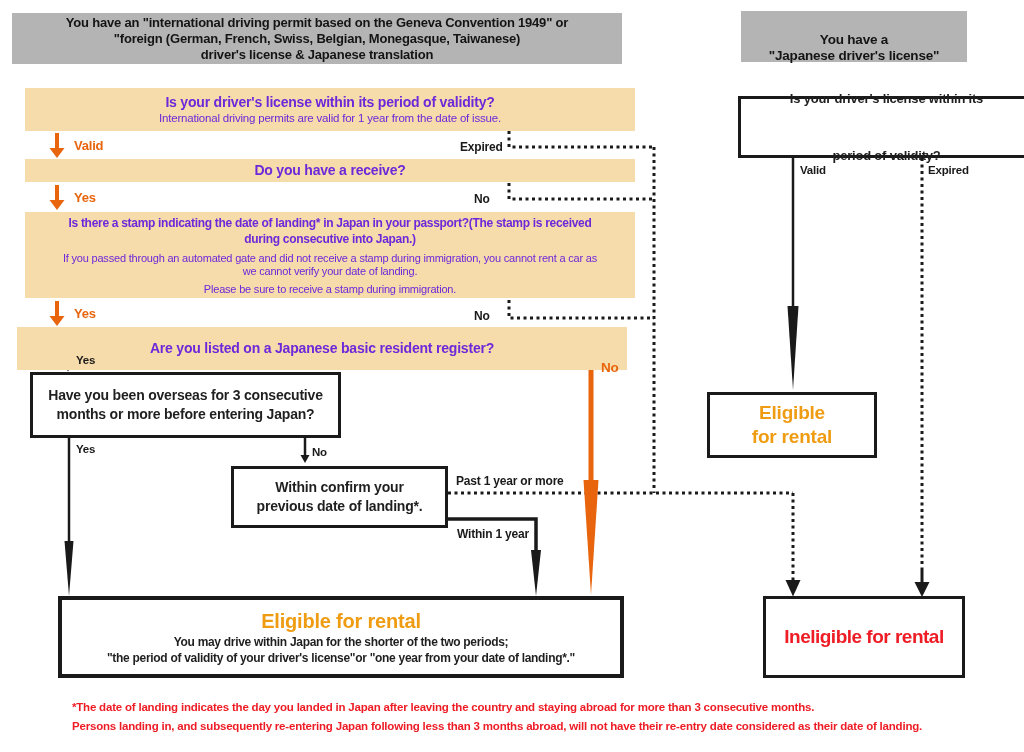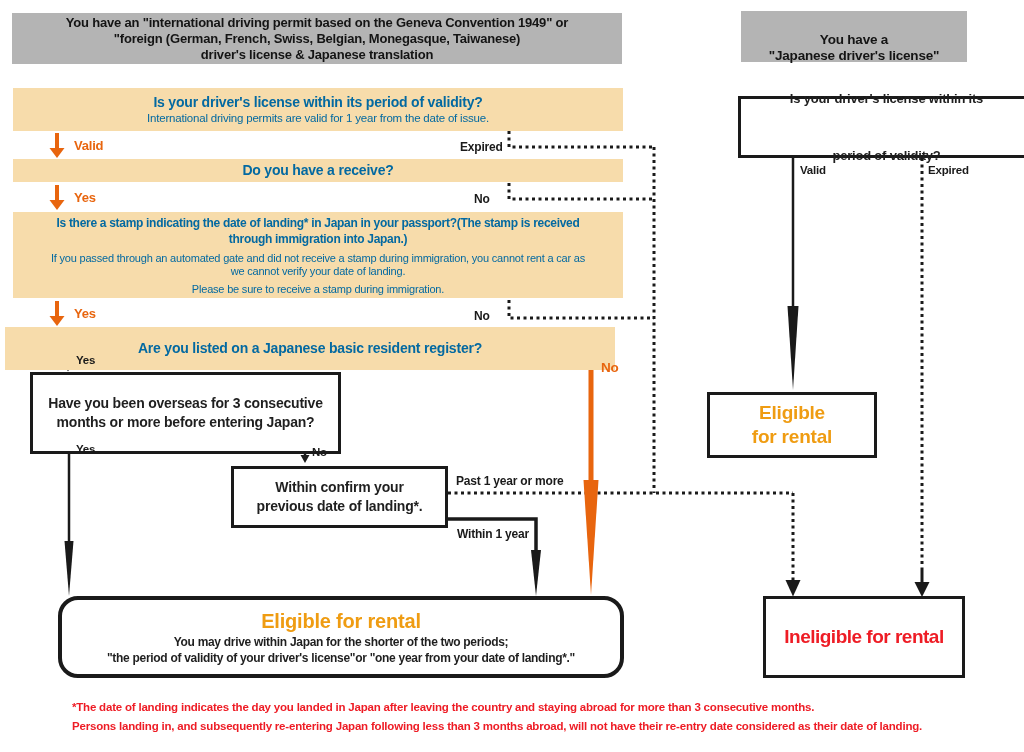--- a/index.html
+++ b/index.html
@@ -4,21 +4,21 @@
 <style>
   html,body{margin:0;padding:0;background:#fff;}
   .canvas{
     position:relative;width:1024px;height:752px;background:#ffffff;overflow:hidden;
     font-family:"Liberation Sans",sans-serif;color:#1f1f1f;letter-spacing:-0.2px;
   }
   .connectors{position:absolute;left:0;top:0;width:1024px;height:752px;}
   .box{position:absolute;box-sizing:border-box;display:flex;flex-direction:column;
        justify-content:center;align-items:center;text-align:center;}
   .gray{background:#b4b4b4;color:#141414;}
-  .band{background:#f7dcab;color:#0369a1;}
+  .band{background:#f7dcab;color:#6d28d9;margin-left:12px;}
   .outlined{background:#ffffff;border:3px solid #1a1a1a;}
   .hdr-line{font-size:13px;font-weight:600;line-height:16px;white-space:nowrap;}
   .q-title{font-size:14px;font-weight:bold;line-height:17px;white-space:nowrap;}
   .q-sub{font-size:11.5px;line-height:15px;white-space:nowrap;}
   .q3-title{font-size:12px;font-weight:bold;line-height:16px;letter-spacing:-0.3px;white-space:nowrap;}
   .q3-body{font-size:11px;line-height:13px;letter-spacing:-0.2px;white-space:nowrap;}
   .q3-body.gap{margin-top:5px;}
   .wq{font-size:14px;font-weight:bold;line-height:19px;white-space:nowrap;}
   .jpq{font-size:13px;font-weight:bold;line-height:19px;white-space:nowrap;}
   .elig-title{font-size:20px;font-weight:bold;color:#ef9c12;line-height:25px;white-space:nowrap;}
@@ -115,41 +115,41 @@
     <div class="q-title">Is your driver's license within its period of validity?</div>
     <div class="q-sub">International driving permits are valid for 1 year from the date of issue.</div>
   </div>
 
   <div class="box band" style="left:13px;top:159px;width:610px;height:23px;">
     <div class="q-title">Do you have a receive?</div>
   </div>
 
   <div class="box band" style="left:13px;top:212px;width:610px;height:86px;">
     <div class="q3-title">Is there a stamp indicating the date of landing* in Japan in your passport?(The stamp is received</div>
-    <div class="q3-title">through immigration into Japan.)</div>
+    <div class="q3-title">during consecutive into Japan.)</div>
     <div class="q3-body gap">If you passed through an automated gate and did not receive a stamp during immigration, you cannot rent a car as</div>
     <div class="q3-body">we cannot verify your date of landing.</div>
     <div class="q3-body gap">Please be sure to receive a stamp during immigration.</div>
   </div>
 
   <div class="box band" style="left:5px;top:327px;width:610px;height:43px;">
     <div class="q-title">Are you listed on a Japanese basic resident register?</div>
   </div>
 
-  <div class="box outlined" style="left:30px;top:372px;width:311px;height:82px;">
+  <div class="box outlined" style="left:30px;top:372px;width:311px;height:66px;">
     <div class="wq">Have you been overseas for 3 consecutive</div>
     <div class="wq">months or more before entering Japan?</div>
   </div>
 
   <div class="box outlined" style="left:231px;top:466px;width:217px;height:62px;">
     <div class="wq">Within confirm your</div>
     <div class="wq">previous date of landing*.</div>
   </div>
 
-  <div class="box outlined" style="left:58px;top:596px;width:566px;height:82px;border-width:4px;border-radius:20px;">
+  <div class="box outlined" style="left:58px;top:596px;width:566px;height:82px;border-width:4px;">
     <div class="elig-title">Eligible for rental</div>
     <div class="elig-sub">You may drive within Japan for the shorter of the two periods;</div>
     <div class="elig-sub">"the period of validity of your driver's license"or "one year from your date of landing*."</div>
   </div>
 
   <div class="box gray" style="left:741px;top:11px;width:226px;height:51px;">
     <div class="hdr-line" style="font-size:13.5px;margin-top:23px;">You have a</div>
     <div class="hdr-line" style="font-size:13.5px;">"Japanese driver's license"</div>
   </div>
 

